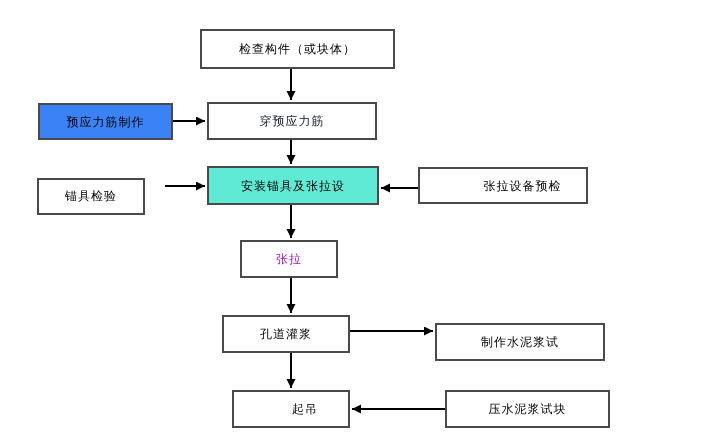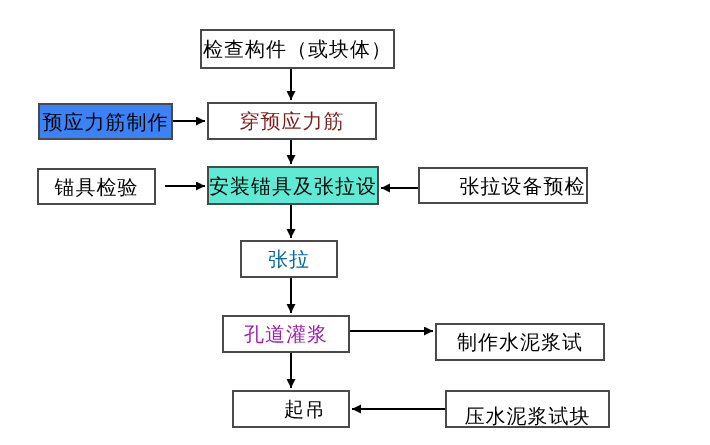--- a/index.html
+++ b/index.html
@@ -26,21 +26,21 @@
     position: absolute;
     box-sizing: border-box;
     background: #ffffff;
     border: 2px solid #4a4a4a;
     display: flex;
     align-items: center;
     justify-content: center;
     text-align: center;
   }
   .flow-node span {
-    font-size: 20px;
+    font-size: 12px;
     color: #000000;
     letter-spacing: 1px;
     line-height: 1;
     white-space: nowrap;
   }
 </style>
 </head>
 <body>
 
 <div id="canvas">
@@ -64,40 +64,40 @@
       </g>
   </svg>
   <div id="node-group">
       <div class="flow-node" style="left: 200px; top: 29px; width: 195px; height: 40px; border-color: rgb(74, 74, 74); background: rgb(255, 255, 255);">
         <span style="color: rgb(0, 0, 0);">检查构件（或块体）</span>
       </div>
       <div class="flow-node" style="left: 38px; top: 103px; width: 135px; height: 37px; border-color: rgb(74, 74, 74); background: #3b82f6;">
         <span style="color: rgb(0, 0, 0);">预应力筋制作</span>
       </div>
       <div class="flow-node" style="left: 207px; top: 102px; width: 170px; height: 38px; border-color: rgb(74, 74, 74); background: rgb(255, 255, 255);">
-        <span style="color: #7f1d1d;">穿预应力筋</span>
+        <span style="color: #0f172a;">穿预应力筋</span>
       </div>
-      <div class="flow-node" style="left: 37px; top: 168px; width: 119px; height: 37px; border-color: rgb(74, 74, 74); background: rgb(255, 255, 255);">
+      <div class="flow-node" style="left: 37px; top: 178px; width: 108px; height: 37px; border-color: rgb(74, 74, 74); background: rgb(255, 255, 255); font-family: Liberation Mono, monospace;">
         <span style="color: rgb(0, 0, 0);">锚具检验</span>
       </div>
       <div class="flow-node" style="left: 207px; top: 166px; width: 172px; height: 39px; border-color: rgb(74, 74, 74); background: #5eead4;">
         <span style="color: rgb(0, 0, 0);">安装锚具及张拉设</span>
       </div>
       <div class="flow-node" style="left: 418px; top: 167px; width: 170px; height: 37px; border-color: rgb(74, 74, 74); background: rgb(255, 255, 255); padding-left: 39px;">
         <span style="color: rgb(0, 0, 0);">张拉设备预检</span>
       </div>
       <div class="flow-node" style="left: 240px; top: 240px; width: 98px; height: 38px; border-color: rgb(74, 74, 74); background: rgb(255, 255, 255);">
-        <span style="color: #0369a1;">张拉</span>
+        <span style="color: #a21caf;">张拉</span>
       </div>
       <div class="flow-node" style="left: 222px; top: 315px; width: 128px; height: 38px; border-color: rgb(74, 74, 74); background: rgb(255, 255, 255);">
-        <span style="color: #a21caf;">孔道灌浆</span>
+        <span style="color: #000000;">孔道灌浆</span>
       </div>
       <div class="flow-node" style="left: 435px; top: 315px; width: 170px; height: 38px; border-color: rgb(74, 74, 74); background: rgb(255, 255, 255); margin-top: 8px;">
         <span style="color: rgb(0, 0, 0);">制作水泥浆试</span>
       </div>
       <div class="flow-node" style="left: 232px; top: 390px; width: 118px; height: 38px; border-color: rgb(74, 74, 74); background: rgb(255, 255, 255);">
         <span style="color: rgb(0, 0, 0); margin-left: 28px;">起吊</span>
       </div>
-      <div class="flow-node" style="left: 445px; top: 390px; width: 165px; height: 38px; border-color: rgb(74, 74, 74); background: rgb(255, 255, 255); align-items: flex-end;">
+      <div class="flow-node" style="left: 445px; top: 390px; width: 165px; height: 38px; border-color: rgb(74, 74, 74); background: rgb(255, 255, 255);">
         <span style="color: rgb(0, 0, 0);">压水泥浆试块</span>
       </div>
     </div>
 </div>
 
 </body></html>

